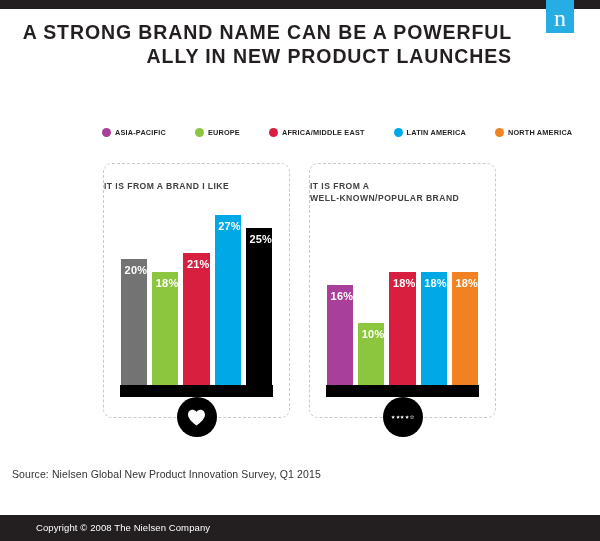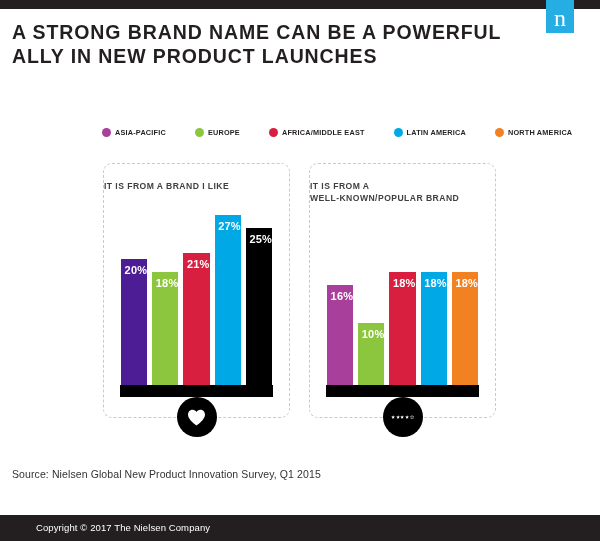--- a/index.html
+++ b/index.html
@@ -24,21 +24,21 @@
   .logo-box span {
     font-family: "Liberation Serif", serif;
     font-size: 24px; line-height: 24px; color: #ffffff;
     position: relative; top: 1px;
   }
 
   
   .title {
     position: absolute; left: 12px; top: 20px; width: 500px;
     font-size: 19.5px; font-weight: bold; letter-spacing: 0.9px;
-    line-height: 24px; color: #231f20; text-transform: uppercase;
+    line-height: 24px; color: #231f20; text-transform: uppercase; text-align: right;
   }
   .subtitle {
     position: absolute; left: 12px; top: 79px; width: 520px;
     font-size: 10.5px; color: #333333; letter-spacing: 0.1px;
   }
 
   
   .legend {
     position: absolute; left: 102px; top: 128px;
     display: flex; align-items: center; gap: 29px;
@@ -146,21 +146,21 @@
         <span class="legend-dot" style="background: rgb(242, 129, 33);"></span>
         <span class="legend-label">NORTH AMERICA</span>
       </div>
     </div>
 
   <div class="panel" id="panel-0">
     <div class="panel-title">
       <span>IT IS FROM A BRAND I LIKE</span>
     </div>
     <div class="plot" id="plot-0">
-        <div class="bar" style="height: 66.6667%; background: #4c1d95;">
+        <div class="bar" style="height: 66.6667%; background: #737373;">
           <span class="bar-value">20%</span>
         </div>
         <div class="bar" style="height: 60%; background: rgb(140, 198, 62);">
           <span class="bar-value">18%</span>
         </div>
         <div class="bar" style="height: 70%; background: rgb(217, 31, 64);">
           <span class="bar-value">21%</span>
         </div>
         <div class="bar" style="height: 90%; background: rgb(0, 169, 230);">
           <span class="bar-value">27%</span>
@@ -217,16 +217,16 @@
           <svg width="4.2" height="4.2" viewBox="0 0 16 15">
             <path d="M8 0.6 L9.9 5.3 L15 5.7 L11.1 9 L12.3 14 L8 11.3 L3.7 14 L4.9 9 L1 5.7 L6.1 5.3 Z" fill="none" stroke="#ffffff" stroke-width="1.6"></path>
           </svg>
         </div>
     </div>
   </div>
 
   <div class="source">Source: Nielsen Global New Product Innovation Survey, Q1 2015</div>
 
   <div class="footer">
-    <div class="footer-text">Copyright © 2017 The Nielsen Company</div>
+    <div class="footer-text">Copyright © 2008 The Nielsen Company</div>
   </div>
 
 </div>
 
 </body></html>

